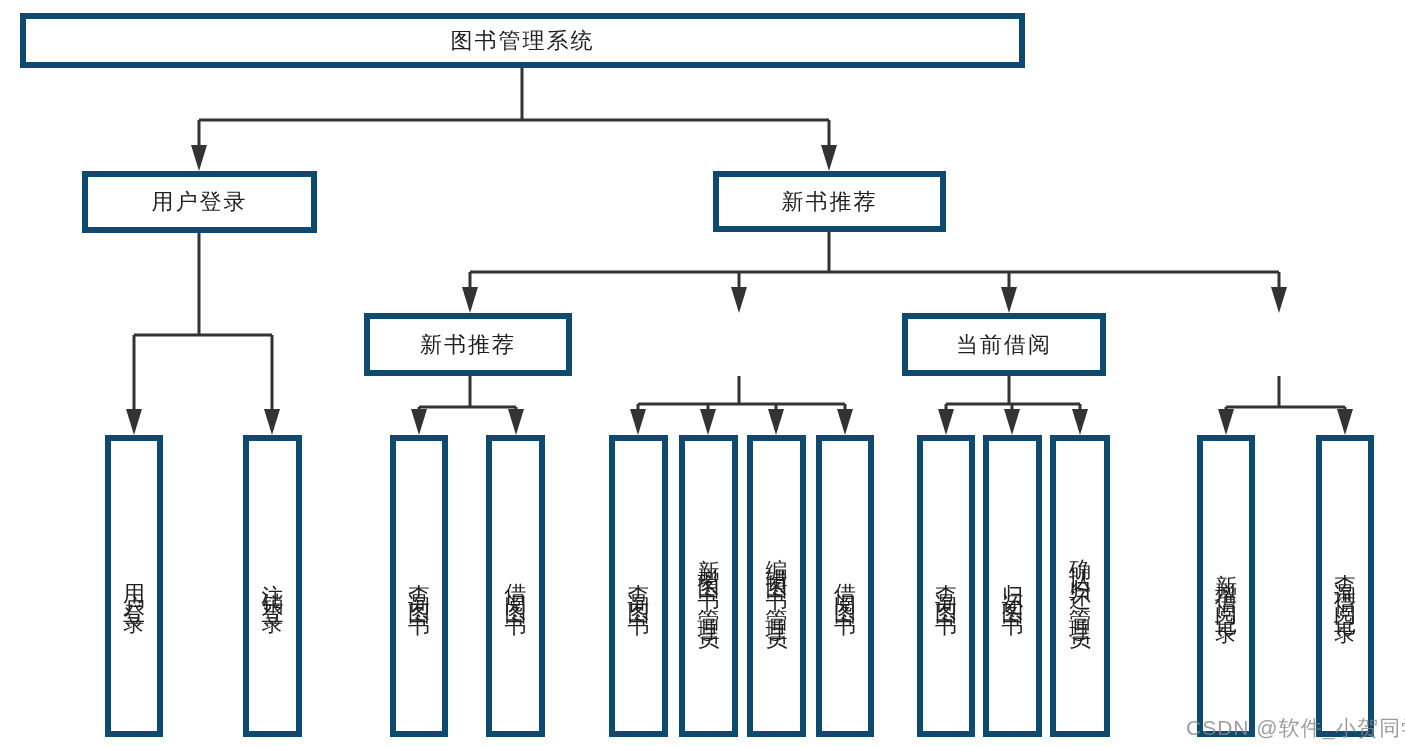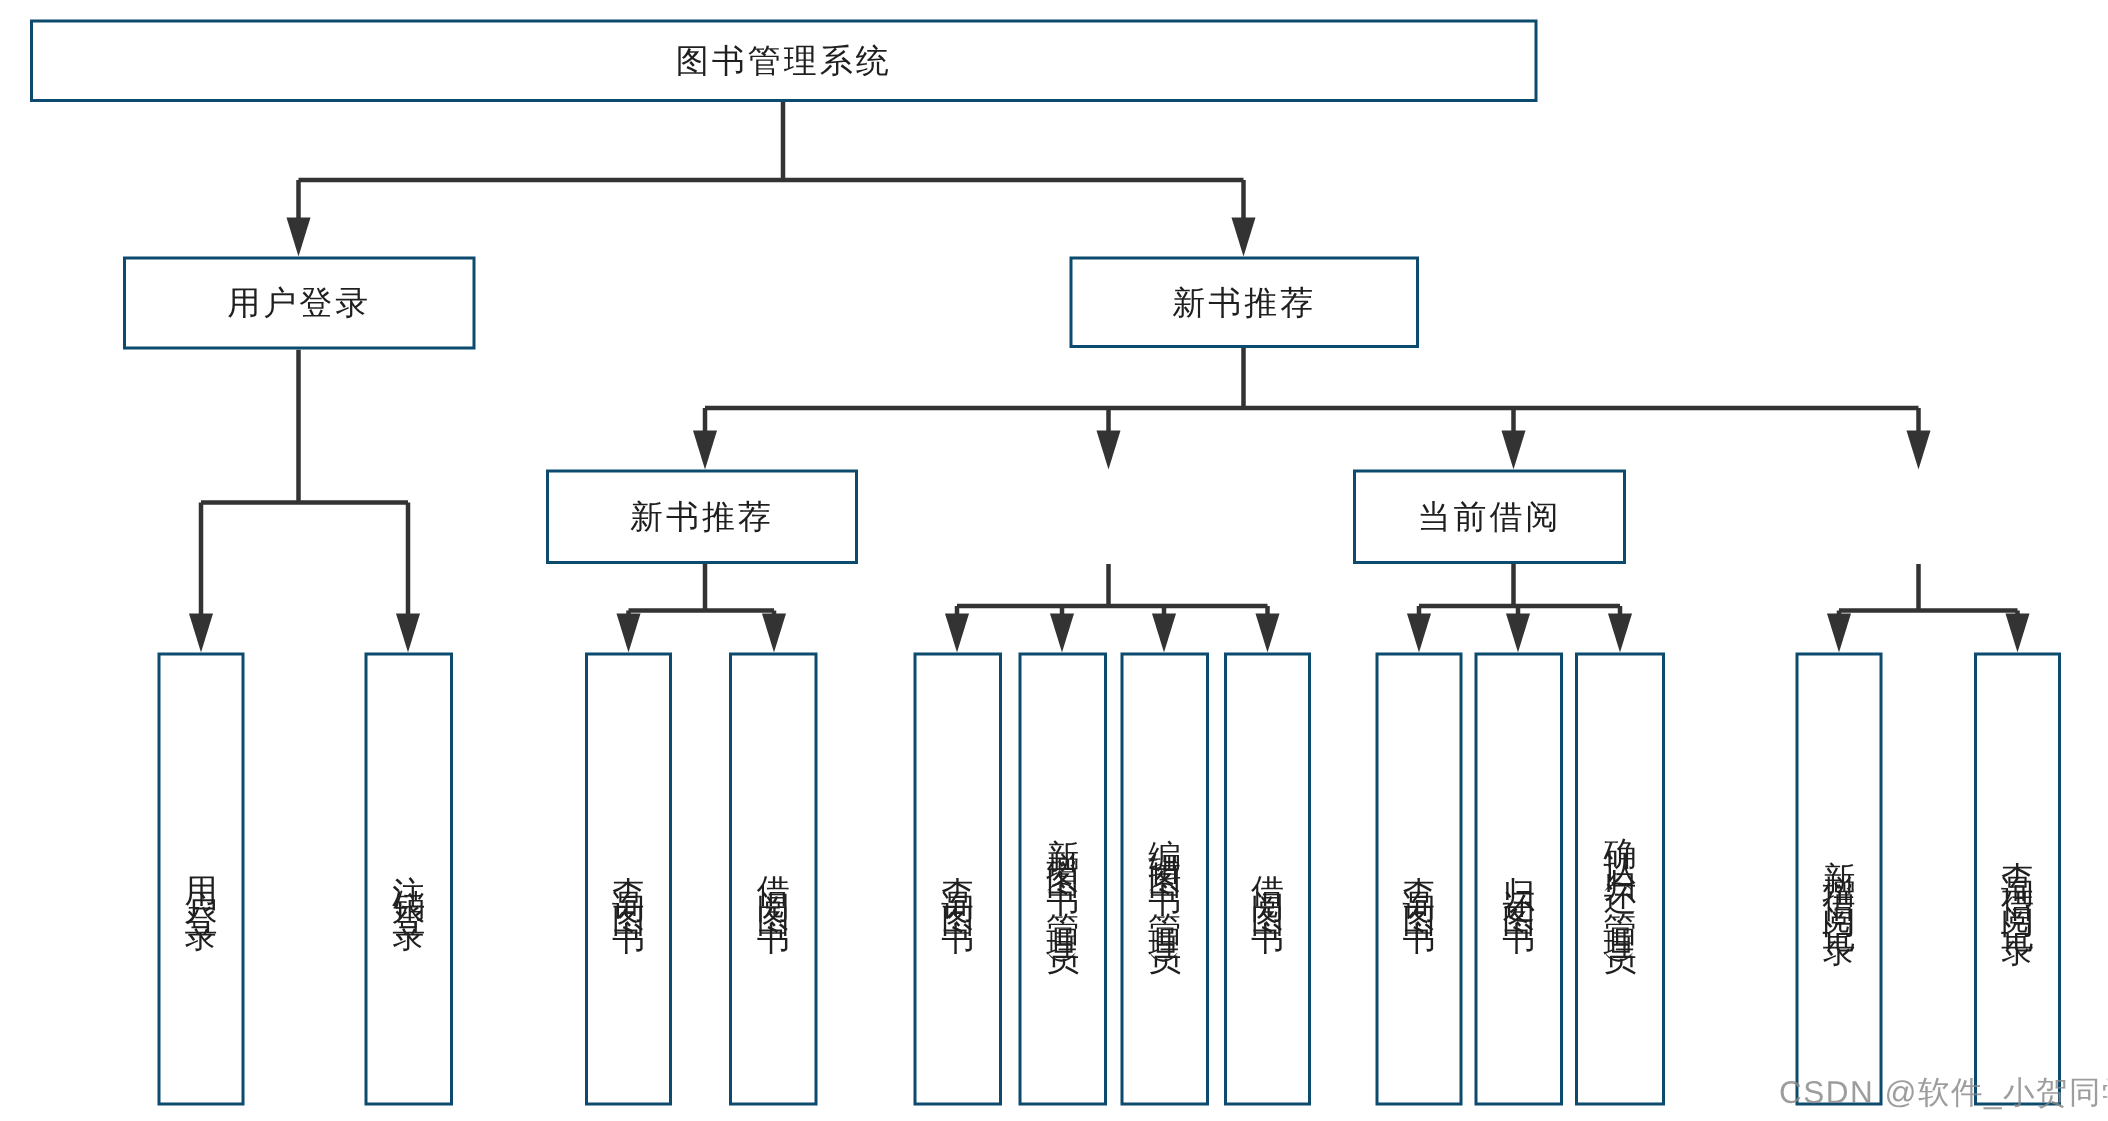--- a/index.html
+++ b/index.html
@@ -23,21 +23,21 @@
     stroke: #333333;
     stroke-width: 3;
   }
   .wires polygon {
     fill: #333333;
     stroke: none;
   }
   .box {
     position: absolute;
     background: #ffffff;
-    border: 2px solid #0c4a6e;
+    border: 6px solid #0c4a6e;
     box-sizing: border-box;
     display: flex;
     align-items: center;
     justify-content: center;
     font-size: 22px;
     line-height: 1;
     z-index: 2;
   }
   .box span.h { letter-spacing: 2px; white-space: nowrap; }
   .box span.v {
@@ -146,21 +146,21 @@
   <div class="box" style="left:82px;top:171px;width:235px;height:62px">
     <span class="h">用户登录</span>
   </div>
   <div class="box" style="left:713px;top:171px;width:233px;height:61px">
     <span class="h">新书推荐</span>
   </div>
 
   <div class="box" style="left:364px;top:313px;width:208px;height:63px">
     <span class="h">新书推荐</span>
   </div>
-  <div class="box" style="left:902px;top:313px;width:182px;height:63px">
+  <div class="box" style="left:902px;top:313px;width:204px;height:63px">
     <span class="h">当前借阅</span>
   </div>
 
   <div class="box" style="left:105px;top:435px;width:58px;height:302px">
     <span class="v">用户登录</span>
   </div>
   <div class="box" style="left:243px;top:435px;width:59px;height:302px">
     <span class="v">注销登录</span>
   </div>
 

